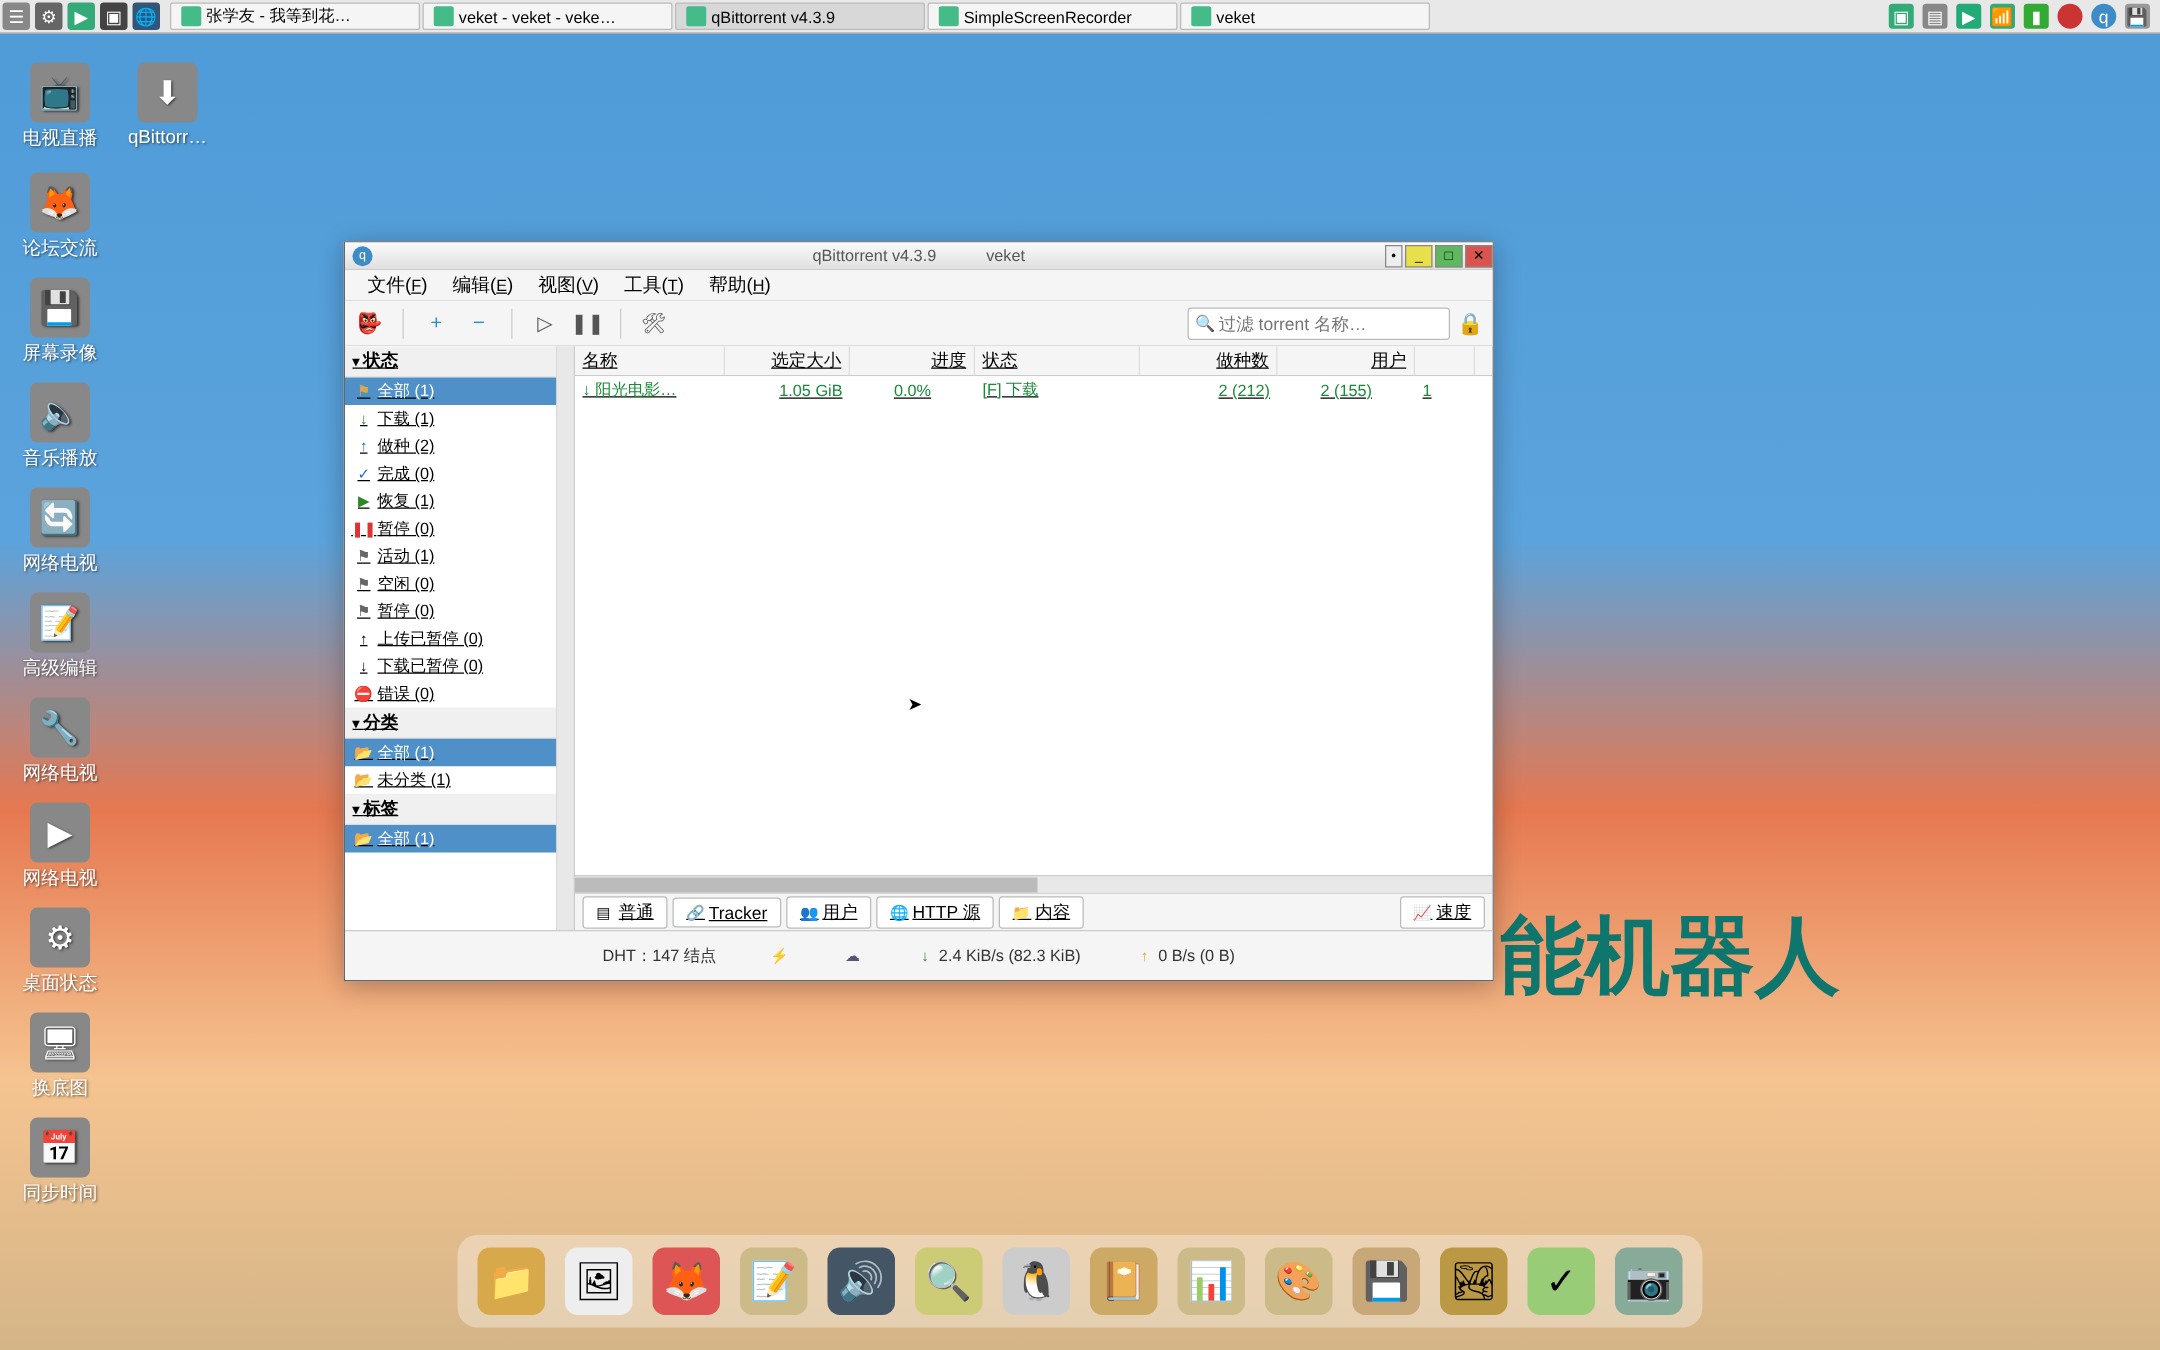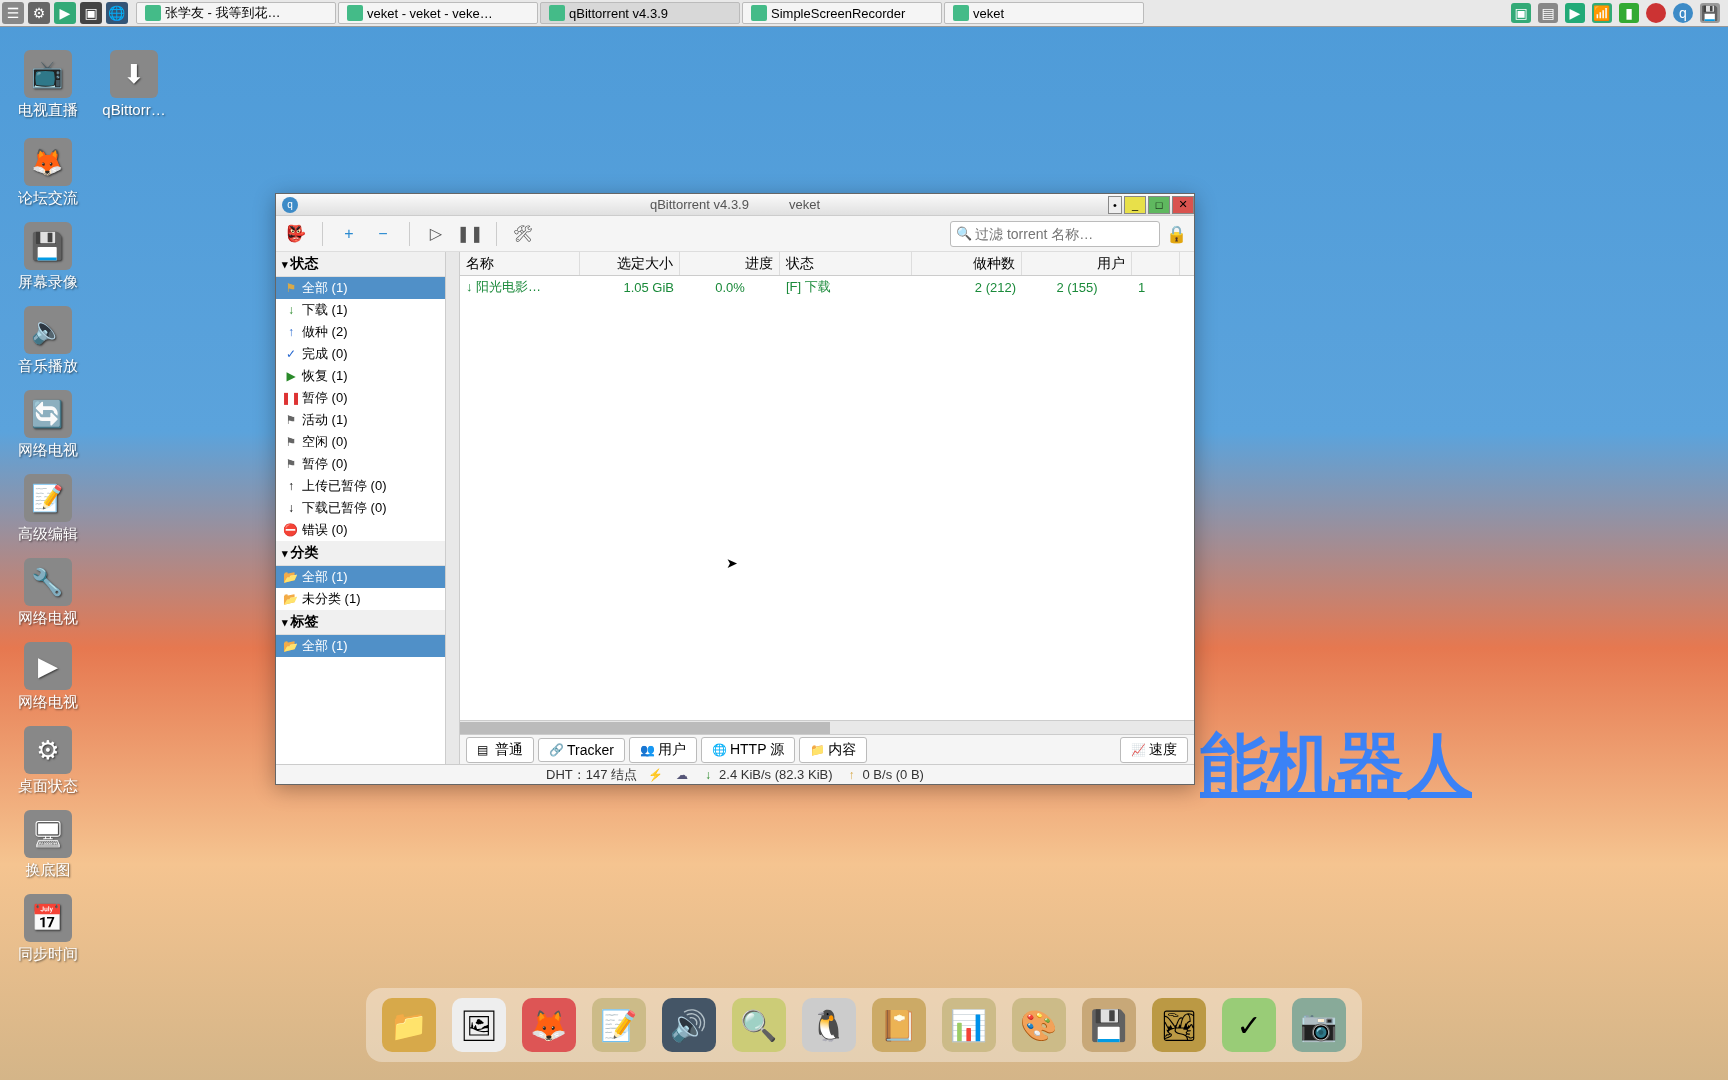--- a/index.html
+++ b/index.html
@@ -21,21 +21,21 @@
 .tb-tray { display: flex; align-items: center; gap: 3px; padding-right: 6px; }
 .tb-tray .tb-icon { width: 20px; height: 20px; }
 
 
 .desktop-icon { position: absolute; width: 76px; display: flex; flex-direction: column; align-items: center;
   cursor: pointer; color: #fff; text-shadow: 1px 1px 2px rgba(0,0,0,.6); }
 .desktop-icon .di-img { width: 48px; height: 48px; border-radius: 6px; background: #888; margin-bottom: 3px;
   display: flex; align-items: center; justify-content: center; font-size: 26px; }
 .desktop-icon .di-label { font-size: 15px; text-align: center; white-space: nowrap; }
 
-.wallpaper-text { position: absolute; left: 1200px; top: 720px; font-size: 68px; font-weight: bold; color: #3b82f6; text-decoration: underline; }
+.wallpaper-text { position: absolute; left: 1200px; top: 720px; font-size: 68px; font-weight: bold; color: #0f766e; }
 
 
 .dock { position: absolute; bottom: 18px; left: 50%; transform: translateX(-50%);
   background: rgba(255,255,255,.35); border-radius: 16px; padding: 10px 16px; display: flex; gap: 16px; }
 .dock .dicon { width: 54px; height: 54px; border-radius: 10px; background: #b97; cursor: pointer;
   display: flex; align-items: center; justify-content: center; font-size: 30px; }
 
 
 .win { position: absolute; left: 275px; top: 193px; width: 920px; height: 592px; background: #fff;
   border: 1px solid #666; box-shadow: 0 4px 20px rgba(0,0,0,.3); display: flex; flex-direction: column; }
@@ -56,21 +56,21 @@
 
 .toolbar { height: 36px; background: #f5f5f5; border-bottom: 1px solid #ddd; display: flex; align-items: center;
   padding: 0 8px; gap: 10px; }
 .tbtn { width: 24px; height: 24px; cursor: pointer; display: flex; align-items: center; justify-content: center;
   font-size: 16px; color: #555; border-radius: 2px; }
 .tsep { width: 1px; height: 24px; background: #ccc; margin: 0 4px; }
 .tfilter { margin-left: auto; display: flex; align-items: center; gap: 6px; }
 .tfilter input { width: 210px; height: 26px; padding: 0 6px 0 24px; border: 1px solid #bbb; border-radius: 3px; font-size: 14px; }
 .lock-btn { width: 20px; height: 20px; cursor: pointer; color: #c7953e; font-size: 17px; }
 
-.body { flex: 1; display: flex; overflow: hidden; }
+.body { flex: 1; display: flex; overflow: hidden; text-decoration: underline; }
 .sidebar { width: 170px; background: #fff; border-right: 1px solid #ccc; overflow-y: auto; }
 .sb-scrollbar { width: 14px; background: #e8e8e8; border-right: 1px solid #ccc; }
 .sb-header { background: #f0f0f0; padding: 3px 6px; font-weight: bold; font-size: 14px; border-bottom: 1px solid #ddd; cursor: pointer; }
 .sb-header::before { content: "▾ "; font-size: 11px; }
 .sb-item { padding: 2px 8px; cursor: pointer; display: flex; align-items: center; gap: 4px; font-size: 14px; }
 .sb-item.sel { background: #5090c8; color: #fff; }
 .sb-item .sbi { width: 14px; height: 14px; display: inline-flex; align-items: center; justify-content: center; font-size: 12px; }
 
 .main { flex: 1; display: flex; flex-direction: column; }
 .thead { height: 24px; background: #f5f5f5; border-bottom: 1px solid #ccc; display: flex; }
@@ -80,22 +80,22 @@
 .td { padding: 0 6px; overflow: hidden; text-overflow: ellipsis; white-space: nowrap; }
 .hscroll { height: 14px; background: #e8e8e8; border-top: 1px solid #ccc; position: relative; }
 .hscroll .thumb { position: absolute; left: 0; width: 370px; height: 12px; background: #bbb; top: 1px; }
 
 .tabsrow { height: 30px; background: #f5f5f5; border-top: 1px solid #ccc; display: flex; align-items: center; padding: 3px 6px; gap: 4px; }
 .tab { padding: 3px 10px; background: #fff; border: 1px solid #bbb; border-radius: 3px; cursor: pointer;
   font-size: 14px; display: flex; align-items: center; gap: 4px; }
 .tab .ticon2 { width: 14px; height: 14px; font-size: 12px; }
 .tabsrow .tabspacer { flex: 1; }
 
-.statusbar { height: 20px; background: #f5f5f5; border-top: 1px solid #ccc; display: flex; align-items: center;
-  justify-content: center; gap: 12px; font-size: 15px; color: #333; }
+.statusbar { height: 40px; background: #f5f5f5; border-top: 1px solid #ccc; display: flex; align-items: center;
+  justify-content: center; gap: 44px; font-size: 15px; color: #333; }
 .statusbar .sitem { display: flex; align-items: center; gap: 4px; }
 .sico { width: 14px; height: 14px; display: inline-flex; align-items: center; justify-content: center; font-size: 12px; }
 
 .cursor { position: absolute; left: 726px; top: 555px; font-size: 14px; color: #000; pointer-events: none; }
 </style>
 </head>
 <body>
 
 <div class="taskbar">
   <div class="tb-icon">☰</div>
@@ -199,20 +199,27 @@
       <span>veket</span>
     </div>
     <div class="wbtns">
       <div class="wbtn" style="width:14px;background:#eee">•</div>
       <div class="wbtn min">_</div>
       <div class="wbtn max">□</div>
       <div class="wbtn close">✕</div>
     </div>
   </div>
 
+  <div class="menubar" id="menubar">
+      <span>文件(<u>F</u>)</span>
+      <span>编辑(<u>E</u>)</span>
+      <span>视图(<u>V</u>)</span>
+      <span>工具(<u>T</u>)</span>
+      <span>帮助(<u>H</u>)</span>
+    </div>
 
   <div class="toolbar">
     <div class="tbtn" style="color:#8a6">👺</div>
     <div class="tsep"></div>
     <div class="tbtn" style="color:#2a8ad0">+</div>
     <div class="tbtn" style="color:#2a8ad0">−</div>
     <div class="tsep"></div>
     <div class="tbtn">▷</div>
     <div class="tbtn">❚❚</div>
     <div class="tsep"></div>

